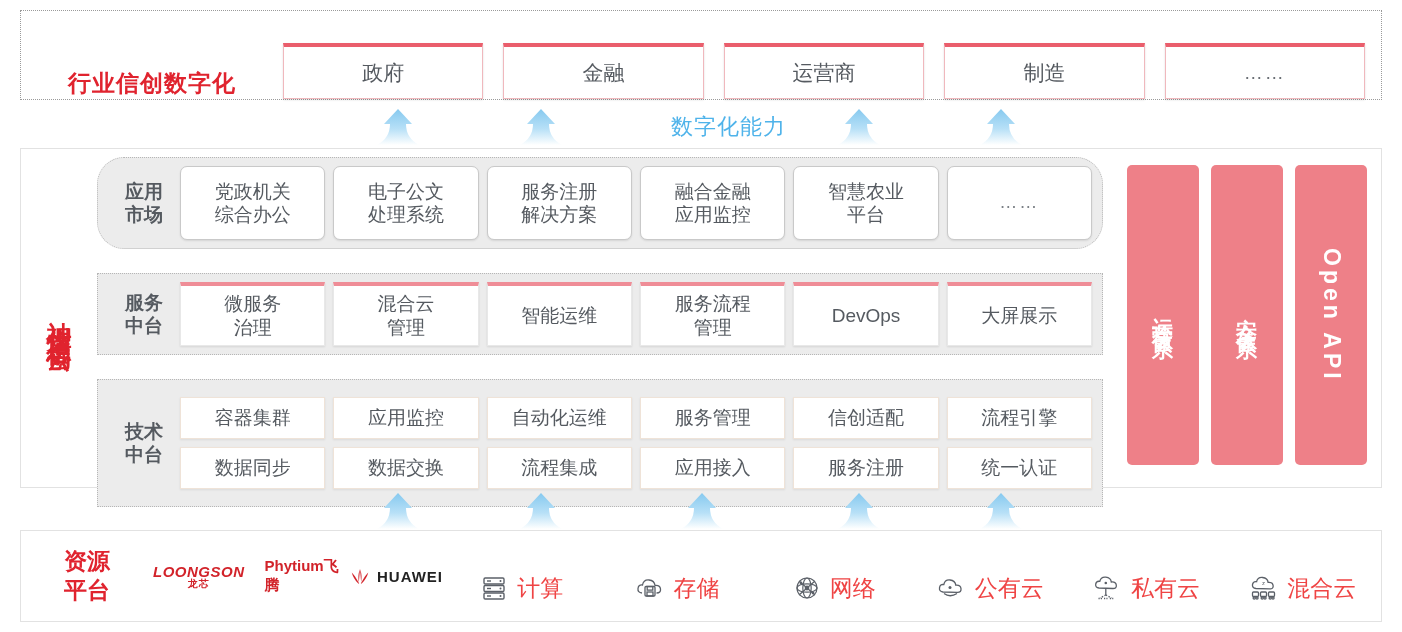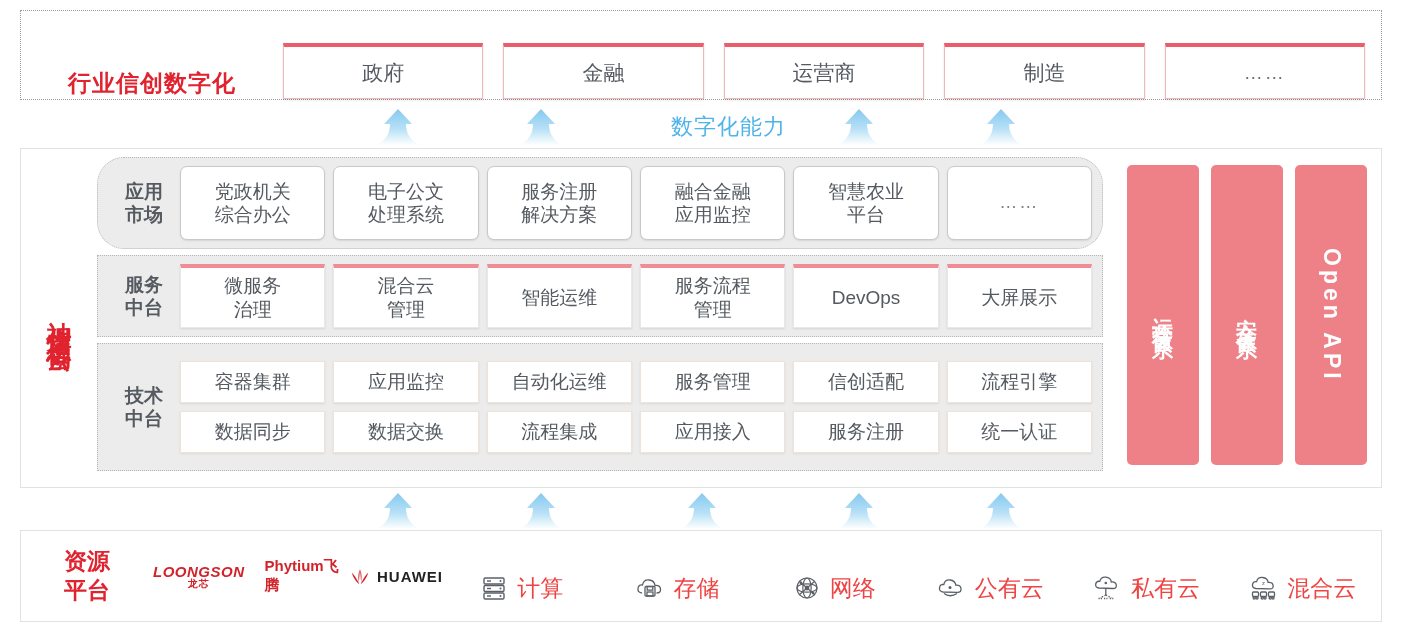--- a/index.html
+++ b/index.html
@@ -65,21 +65,21 @@
   .cloud-main { flex: 1; position: relative; padding: 8px 10px 8px 0; }
 
   .rows-area { position: absolute; left: 0; top: 8px; width: 1006px; }
 
   .band {
     background: #ececec;
     border: 1px dotted #b6b6b6;
     display: flex; align-items: center;
     padding: 8px 10px;
   }
-  .band + .band { margin-top: 6px; align-items: center; }
+  .band + .band { margin-top: 24px; align-items: center; }
   .band-label {
     width: 72px; flex-shrink: 0; text-align: center;
     font-size: 19px; font-weight: bold; color: #555a60; line-height: 1.22;
   }
   .band-cells { flex: 1; display: flex; gap: 8px; }
   .cell {
     flex: 1;
     background: #fff;
     display: flex; align-items: center; justify-content: center;
     text-align: center;

